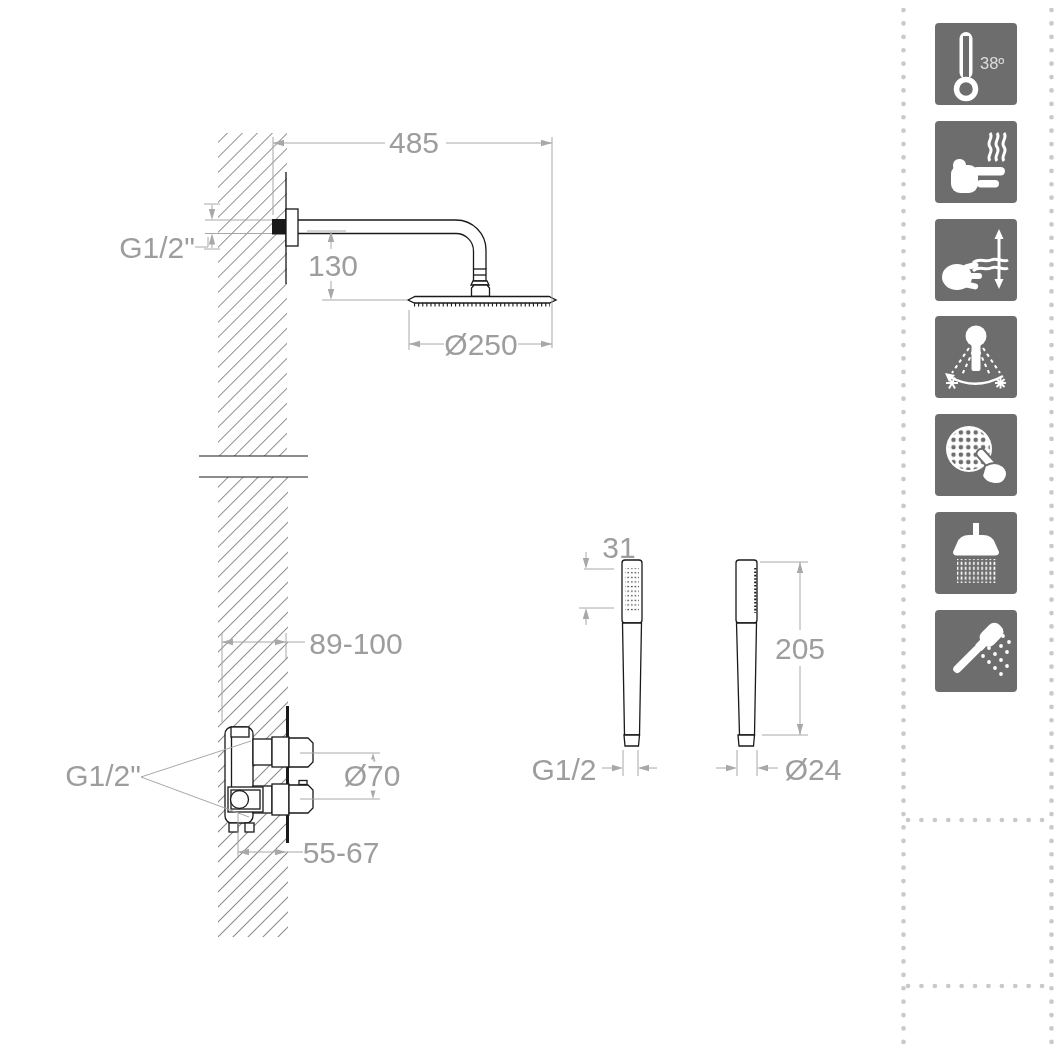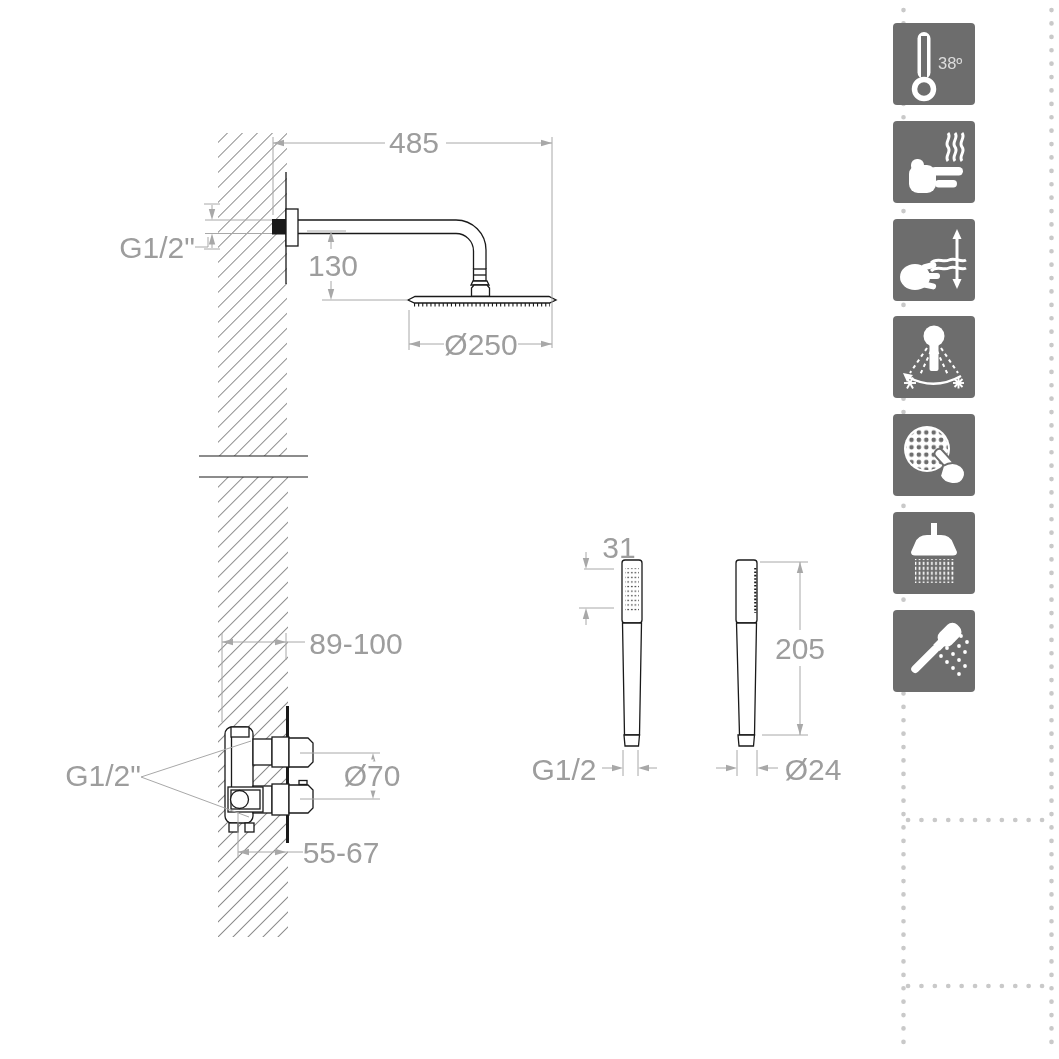--- a/index.html
+++ b/index.html
@@ -1,21 +1,21 @@
 <!DOCTYPE html>
 <html><head>
 <meta charset="utf-8">
 <style>
   html,body{margin:0;padding:0;background:#fff;}
   .stage{position:relative;width:1059px;height:1059px;background:#fff;overflow:hidden;
          font-family:"Liberation Sans",sans-serif;}
   .drawing-svg{position:absolute;left:0;top:0;}
   .dim-text{fill:#9d9d9d;font-size:30px;font-family:"Liberation Sans",sans-serif;}
   .dim-text-halo{paint-order:stroke;stroke:#ffffff;stroke-width:9px;}
-  .icon-tile{position:absolute;left:893px;width:59px;height:82px;}
+  .icon-tile{position:absolute;left:935px;width:59px;height:82px;}
   .icon-tile svg{display:block;}
   .badge-text{fill:#dddddd;font-size:16.5px;font-family:"Liberation Sans",sans-serif;}
 </style>
 </head>
 <body>
 
 <div class="stage">
 
   <svg class="drawing-svg" width="1059" height="1059" viewBox="0 0 1059 1059">
     <defs>

